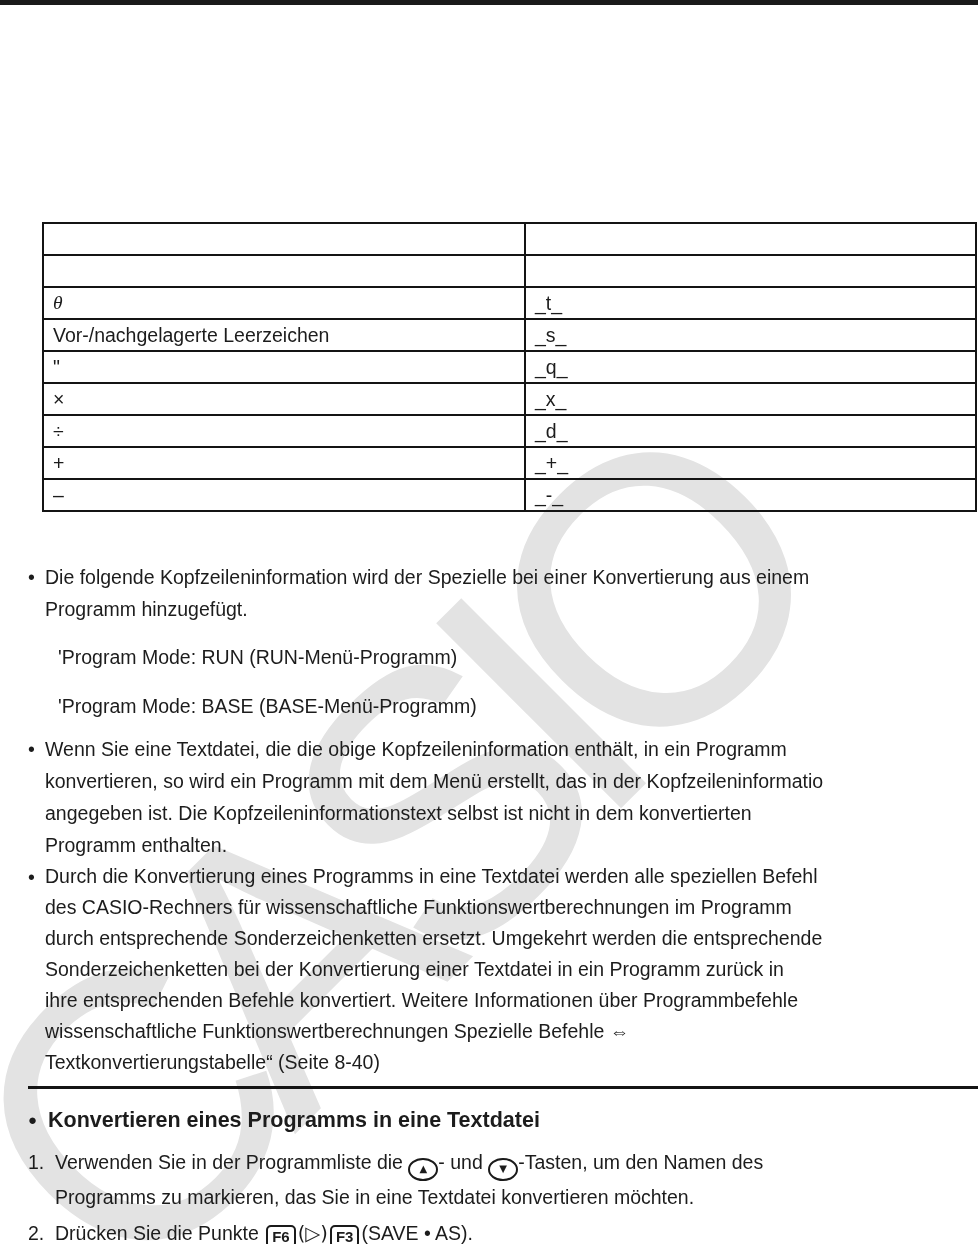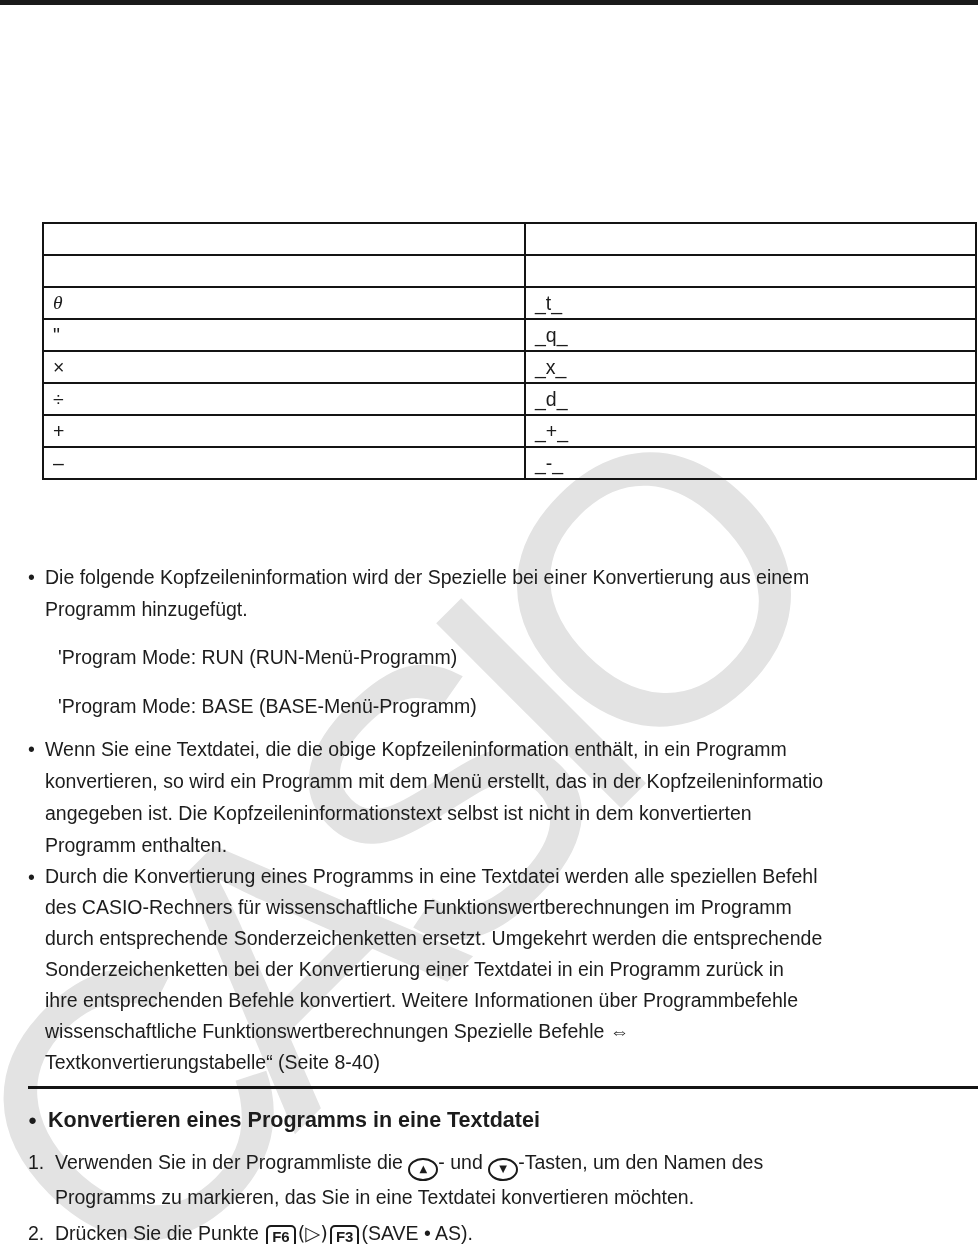--- a/index.html
+++ b/index.html
@@ -74,20 +74,24 @@
         <td class="col-sym"></td>
         <td></td>
       </tr>
       <tr>
         <td class="col-sym"></td>
         <td></td>
       </tr>
       <tr>
         <td class="col-sym theta">θ</td>
         <td>_t_</td>
+      </tr>
+      <tr>
+        <td class="col-sym">Vor-/nachgelagerte Leerzeichen</td>
+        <td>_s_</td>
       </tr>
       <tr>
         <td class="col-sym">"</td>
         <td>_q_</td>
       </tr>
       <tr>
         <td class="col-sym">×</td>
         <td>_x_</td>
       </tr>
       <tr>

